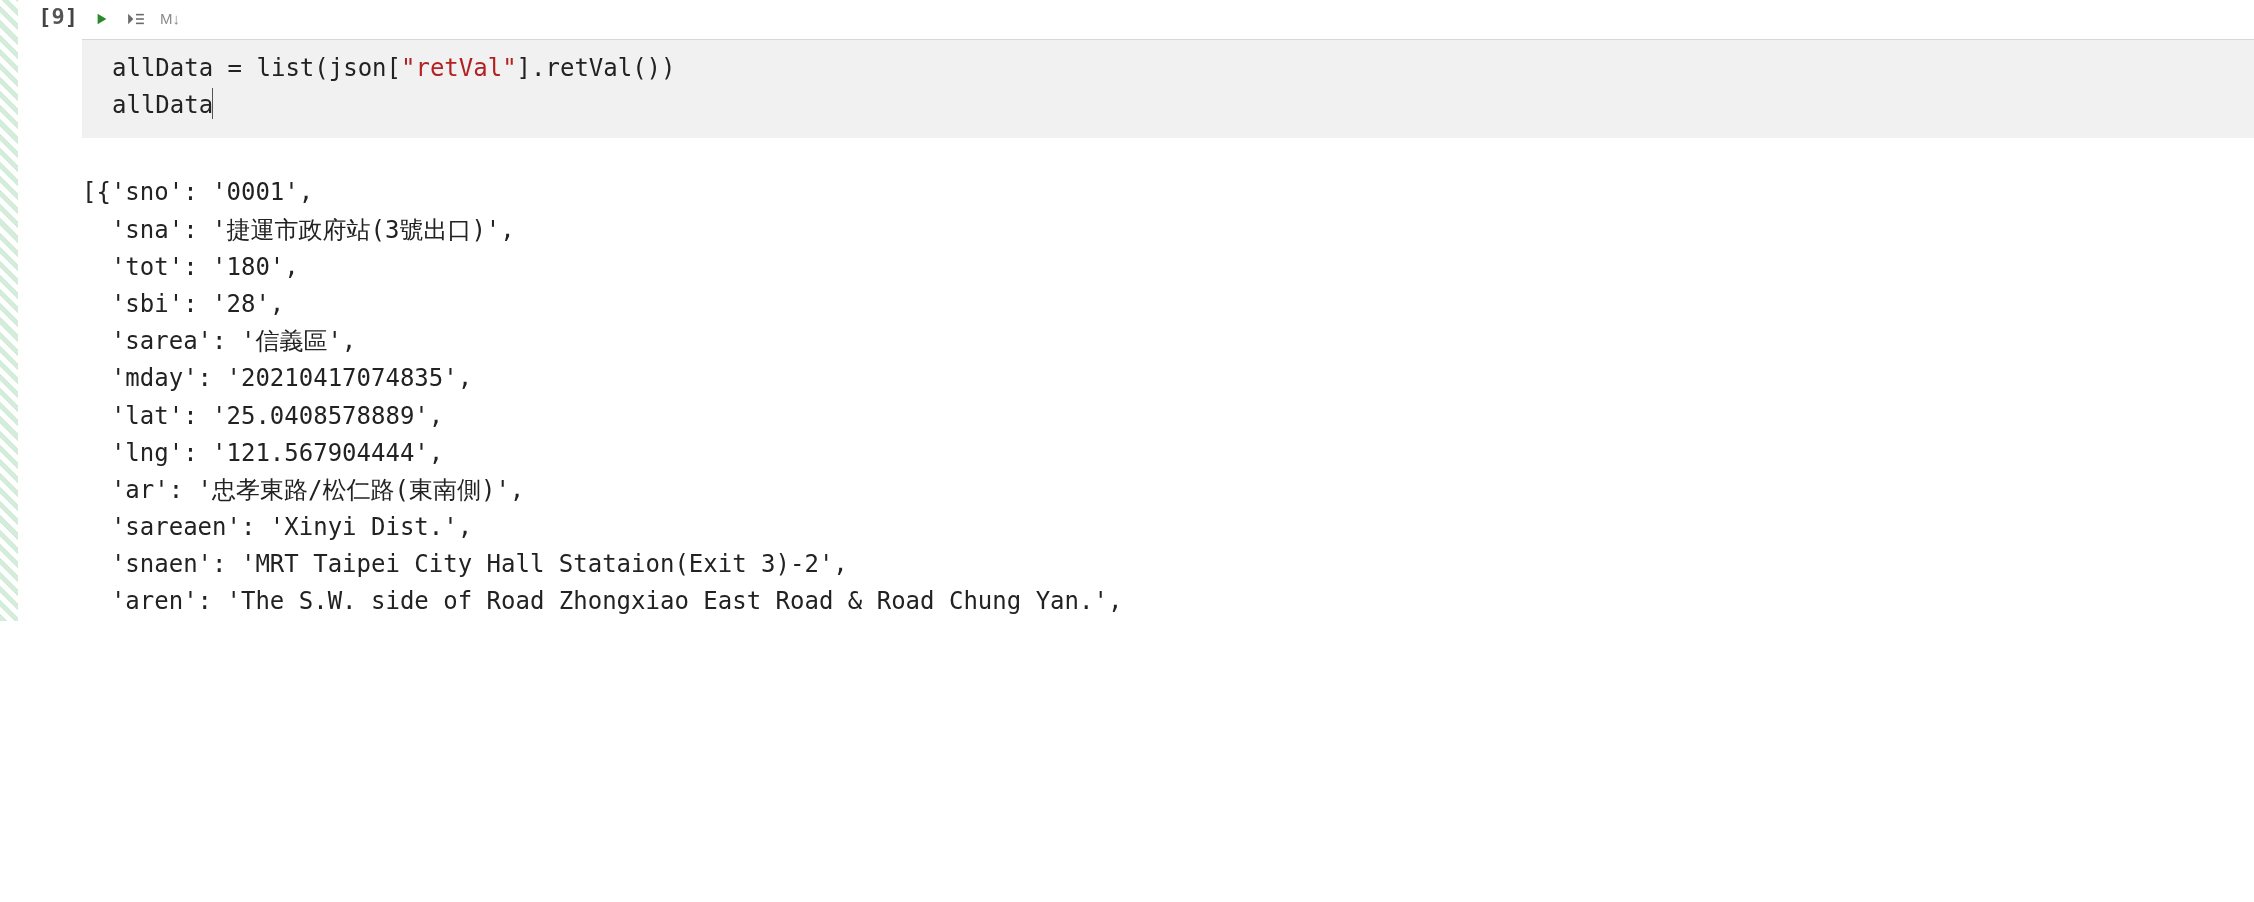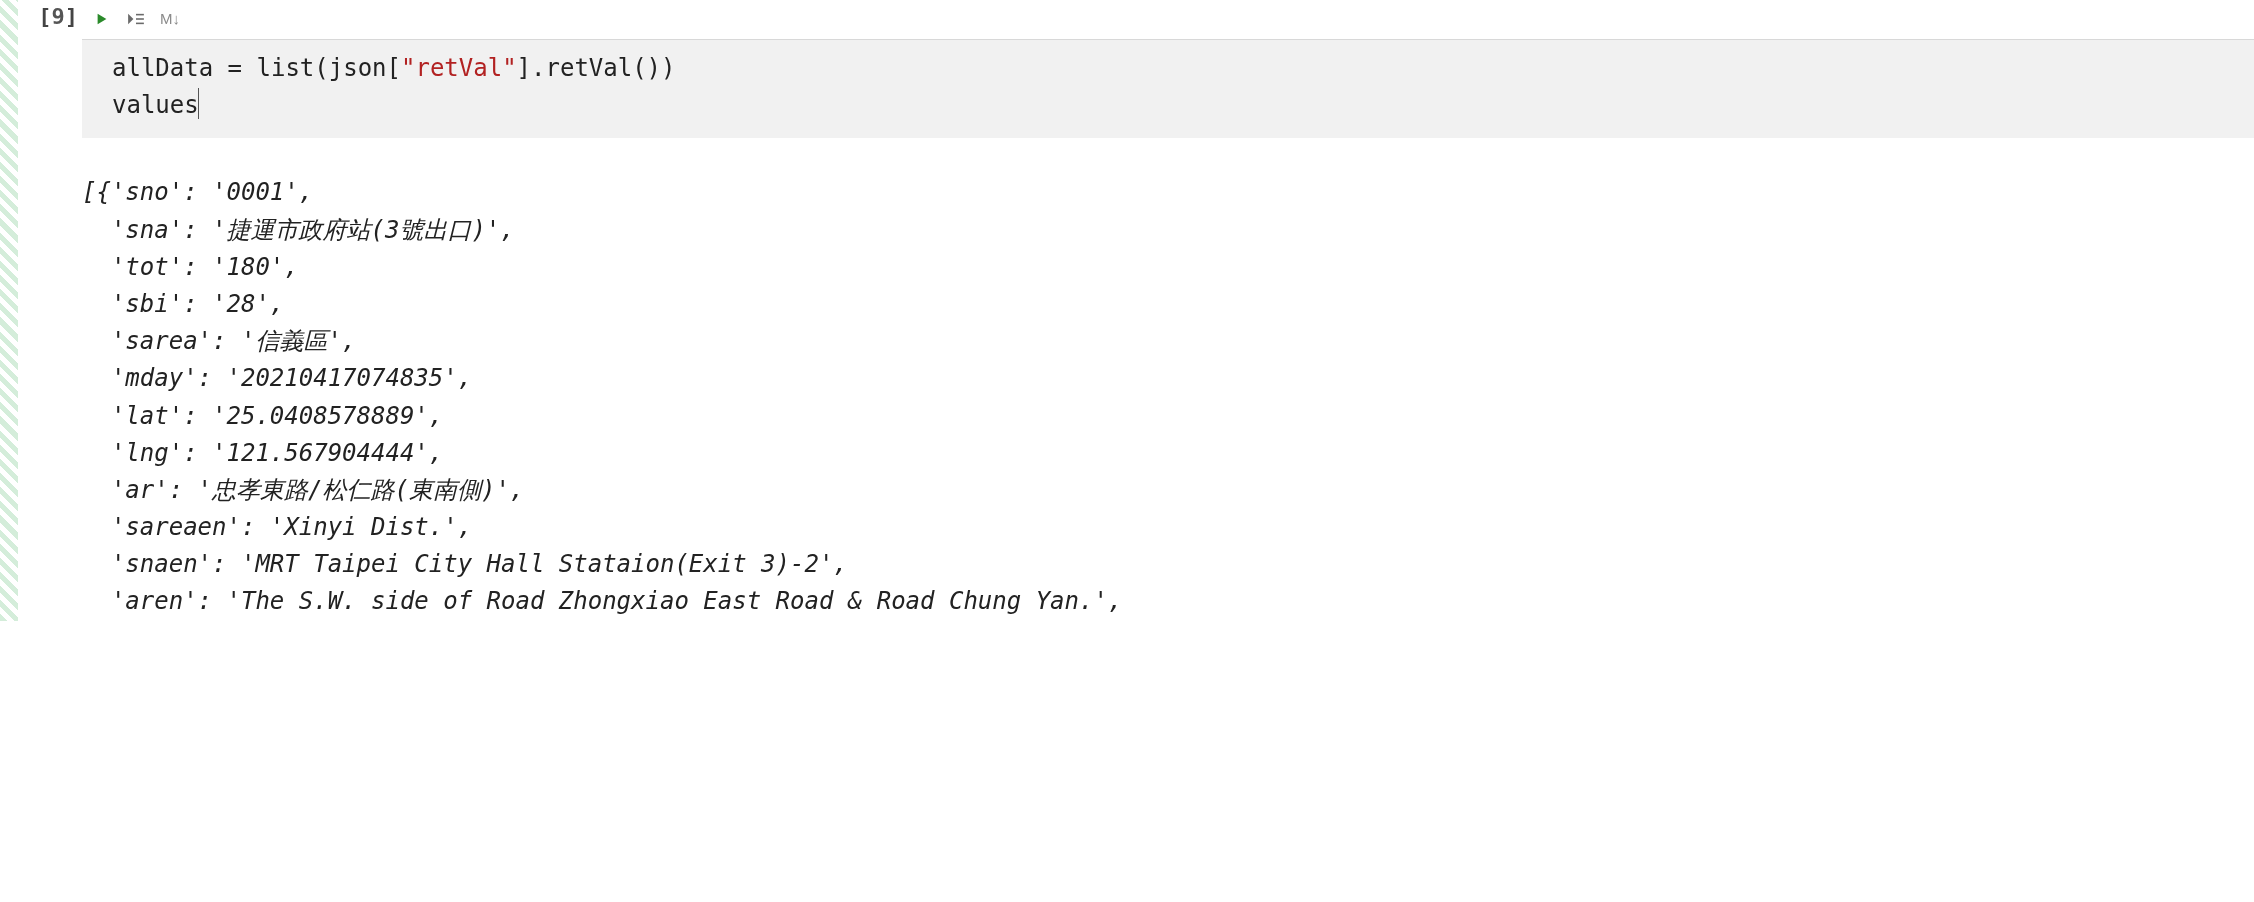--- a/index.html
+++ b/index.html
@@ -92,21 +92,20 @@
     vertical-align: text-bottom;
     margin-left: -1px;
   }
   .output-area {
     padding: 36px 0 0 0;
     font-family: "Menlo", "Consolas", "DejaVu Sans Mono", monospace;
     font-size: 24px;
     line-height: 1.55;
     color: #222;
     white-space: pre;
-    font-style: italic;
   }
   .output-wrapper {
     display: flex;
   }
 </style>
 </head>
 <body>
 
 <div class="cell">
   <div class="gutter-stripe"></div>
@@ -125,21 +124,21 @@
           <path d="M1 2 L7 8 L1 14 Z" fill="currentColor" stroke="none"></path>
           <line x1="10" y1="3" x2="19" y2="3" stroke="currentColor" stroke-width="1.8"></line>
           <line x1="10" y1="8" x2="19" y2="8" stroke="currentColor" stroke-width="1.8"></line>
           <line x1="10" y1="13" x2="19" y2="13" stroke="currentColor" stroke-width="1.8"></line>
         </svg>
       </span>
       <span class="tb-text">M↓</span>
     </div>
 
     <div class="input-area"><span>allData = list(json[</span><span class="str">"retVal"</span><span>].retVal())</span>
-<span>values</span><span class="cursor-line"></span></div>
+<span>allData</span><span class="cursor-line"></span></div>
 
     <div class="output-wrapper">
       <div class="gutter-stripe" style="width:0px;"></div>
       <div class="output-area"><span>[{'sno': '0001',</span>
 <span>  'sna': '捷運市政府站(3號出口)',</span>
 <span>  'tot': '180',</span>
 <span>  'sbi': '28',</span>
 <span>  'sarea': '信義區',</span>
 <span>  'mday': '20210417074835',</span>
 <span>  'lat': '25.0408578889',</span>

